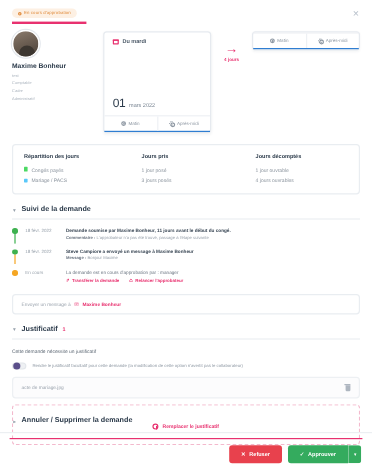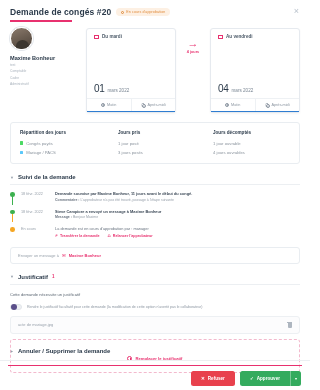--- a/index.html
+++ b/index.html
@@ -217,21 +217,20 @@
   .approve-group { display: flex; }
 </style>
 </head>
 <body>
 
 <div class="page">
 
   <div class="header">
     <div>
       <div class="title-wrap">
-        <div class="page-title">Demande de congés #20</div>
         <div class="status-badge">
           <span class="badge-dot"></span>
           <span>En cours d'approbation</span>
         </div>
       </div>
       <div class="title-underline"></div>
     </div>
   </div>
   <div class="close-icon">×</div>
 
@@ -270,32 +269,20 @@
           </div>
         </div>
       </div>
 
       <div class="arrow-block">
         <div class="arrow-glyph">→</div>
         <div class="arrow-days">4 jours</div>
       </div>
 
       <div class="date-card">
-        <div class="date-card-top">
-          <div class="date-label">
-            <span class="cal-icon">
-                <i></i>
-              </span>
-            <span>Au vendredi</span>
-          </div>
-          <div class="date-value">
-            <span class="date-day">04</span>
-            <span class="date-rest">mars 2022</span>
-          </div>
-        </div>
         <div class="date-card-bottom">
           <div class="half-btn">
             <span class="moon"></span>
             <span>Matin</span>
           </div>
           <div class="half-btn">
             <span class="sun"></span>
             <span>Après-midi</span>
           </div>
         </div>

